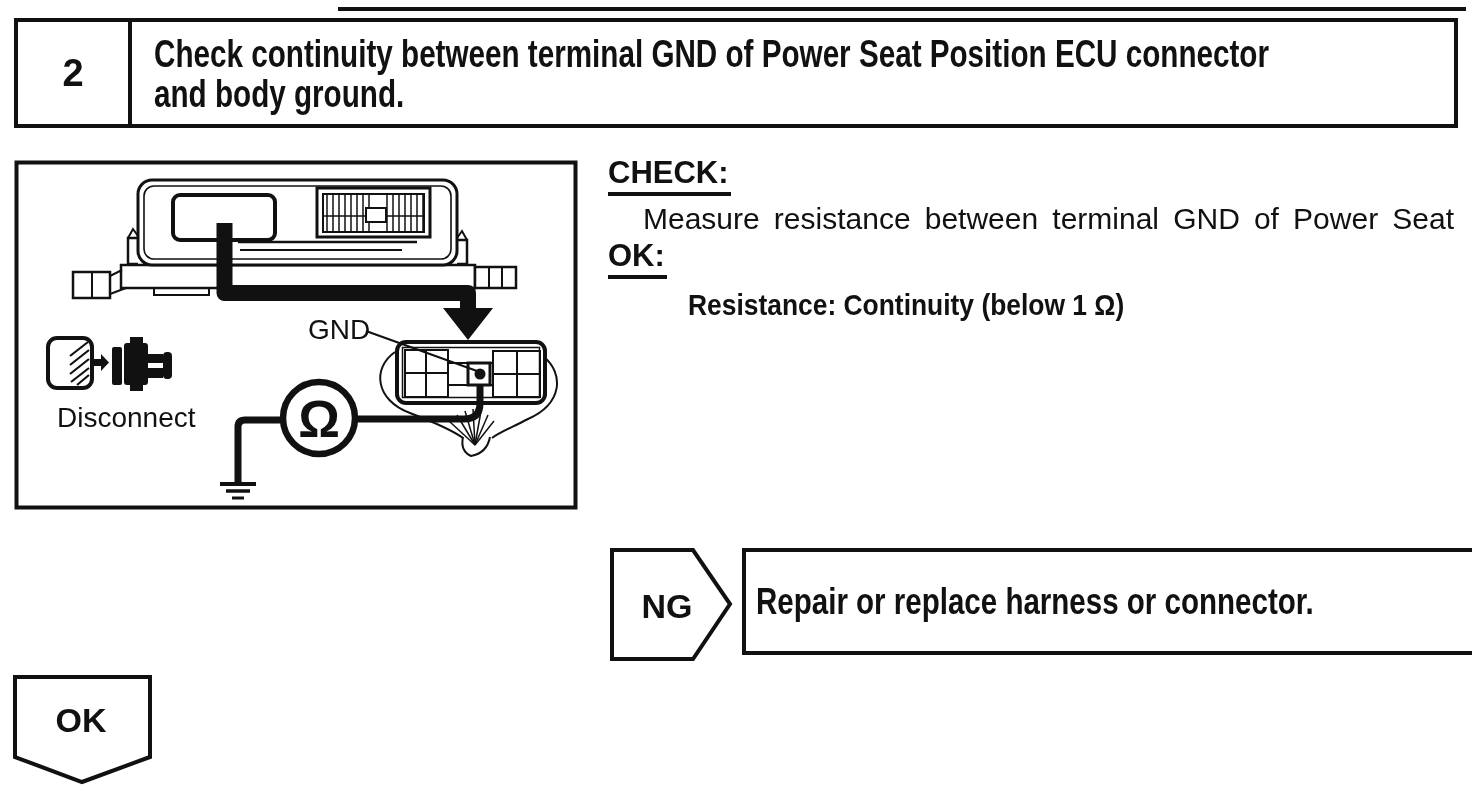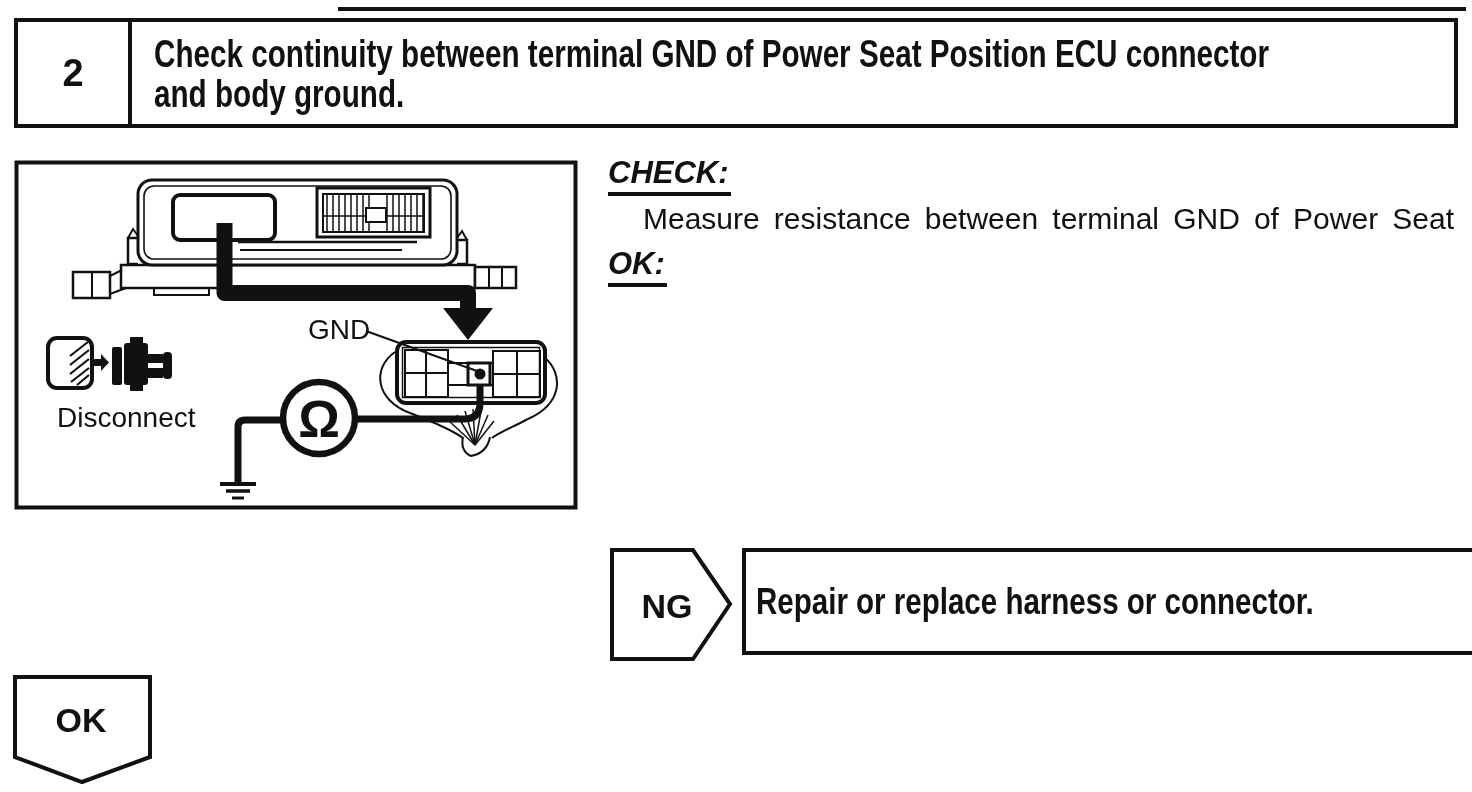--- a/index.html
+++ b/index.html
@@ -26,24 +26,24 @@
   .cond82 { display:inline-block; transform:scaleX(0.82); transform-origin:0 50%; white-space:nowrap; }
   .cond88 { display:inline-block; transform:scaleX(0.88); transform-origin:0 0; white-space:nowrap; }
 
   
   .figure { position:absolute; left:14px; top:160px; }
   .figure text { font-family:"Liberation Sans","DejaVu Sans",sans-serif; }
 
   
   .check-block { position:absolute; left:608px; top:156px; width:846px; }
   .ul-label { font-size:31px; font-weight:bold; line-height:34px; }
-  .ul-label > span { display:inline-block; border-bottom:4px solid #111; padding:0 2px 2px 0;font-style:italic; }
+  .ul-label > span { display:inline-block; border-bottom:4px solid #111; padding:0 2px 2px 0; }
   .check-para { margin-top:3px; font-size:30px; line-height:39px;margin-left:35px; }
   .jline { display:block; text-align:justify; text-align-last:justify; }
-  .ok-head { margin-top:9px; }
+  .ok-head { margin-top:1px; }
   .ok-spec { margin-top:8px; margin-left:80px; font-size:30px; font-weight:bold; line-height:36px; }
 
   
   .ng-pentagon { position:absolute; left:610px; top:548px; }
   .ng-box {
     position:absolute; left:742px; top:548px; width:828px; height:107px;
     border:4px solid #111; box-sizing:border-box; background:#fff;
     display:flex; align-items:center; padding-left:10px;
     font-weight:bold; font-size:36px;
   }
@@ -196,20 +196,23 @@
   <div class="check-block">
     <div class="ul-label">
       <span>CHECK:</span>
     </div>
     <div class="check-para">
       <span class="jline">Measure resistance between terminal GND of Power Seat</span>
     </div>
     <div class="ul-label ok-head">
       <span>OK:</span>
     </div>
+    <div class="ok-spec">
+      <span class="cond88">Resistance: Continuity (below 1 Ω)</span>
+    </div>
   </div>
 
   <svg class="ng-pentagon" width="124" height="113" viewBox="0 0 124 113">
     <polygon points="2,2 83,2 120,56 83,111 2,111" fill="#fff" stroke="#111" stroke-width="4"></polygon>
     <text class="flow-label" x="57" y="70" text-anchor="middle">NG</text>
   </svg>
   <div class="ng-box">
     <span class="cond82">Repair or replace harness or connector.</span>
   </div>
 

